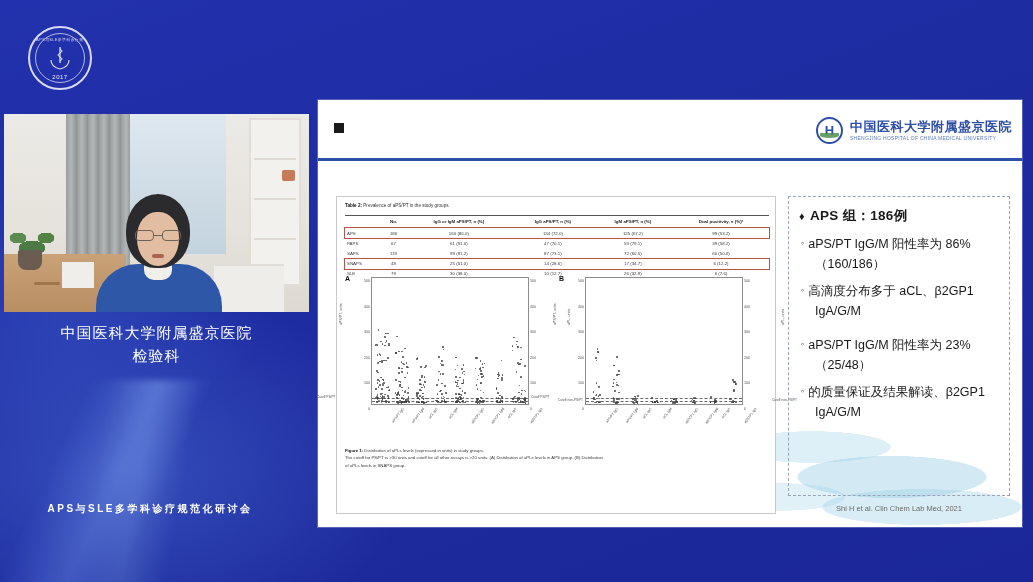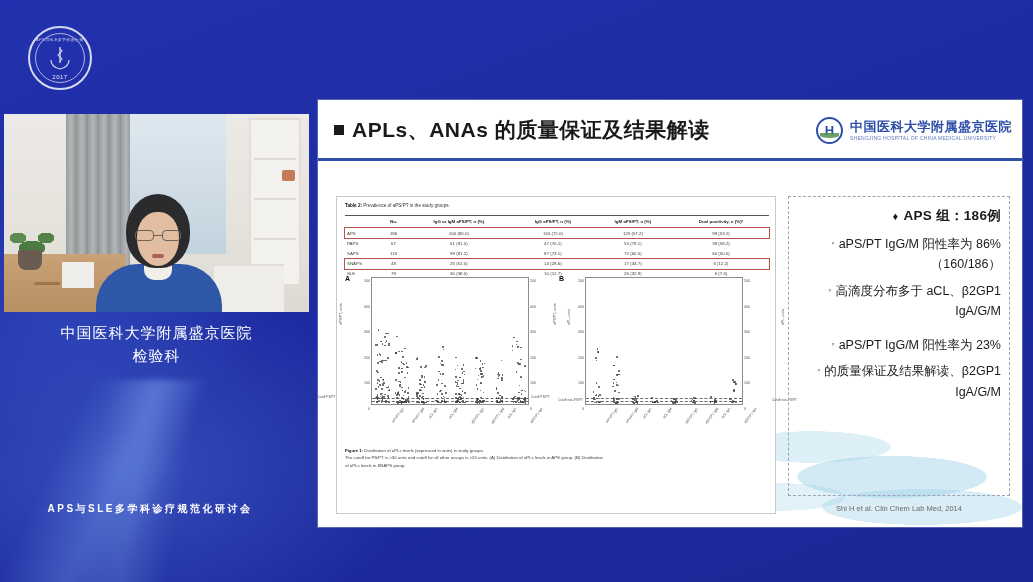--- a/index.html
+++ b/index.html
@@ -238,21 +238,21 @@
   #fig-caption {
     position:absolute; left:8px; top:250px; right:8px; font-size:4.3px; color:#3a3a3a; line-height:1.7;
   }
   #fig-caption b { color:#111; }
 
   
   #notes-panel {
     position:absolute; left: 470px; top: 96px; width: 222px; height: 300px;
     border: 1px dashed #9aa3b5; padding: 10px 8px 8px 10px;
   }
-  .note-group { margin-bottom: 14px; text-align: right; }
+  .note-group { margin-bottom: 14px; }
   .note-head { font-size:13.5px; font-weight:bold; color:#1a1a1a; margin-bottom:9px; letter-spacing:.3px; }
   .note-head .dia { display:inline-block; margin-right:5px; font-size:11px; }
   .note-item { font-size:12.5px; color:#1a1a1a; line-height:1.62; margin-bottom:6px; padding-left:2px; }
   .note-item .circ { color:#333; margin-right:4px; font-size:9px; vertical-align:2px; }
   .note-cont { display:block; padding-left:14px; }
   #citation {
     position:absolute; left:470px; top:404px; width:222px; text-align:center;
     font-size:7.5px; color:#6a6a6a;
   }
 </style>
@@ -312,21 +312,21 @@
 
 <div id="brand-block">
   <div id="brand-sub">APS与SLE多学科诊疗规范化研讨会</div>
 </div>
 
 <div id="slide">
   <div id="slide-watermark"></div>
 
   <div id="slide-header">
     <div id="slide-title">
-      <span class="bullet-sq"></span><span>APLs、ANAs 的质量保证及结果解读</span>
+      <span class="bullet-sq"></span>
     </div>
     <div id="hospital-logo">
       <div id="hospital-mark">
         <span class="inner-h">H</span>
         <span class="band"></span>
       </div>
       <div>
         <div id="hospital-text-cn">中国医科大学附属盛京医院</div>
         <div id="hospital-text-en">SHENGJING HOSPITAL OF CHINA MEDICAL UNIVERSITY</div>
       </div>
@@ -1029,18 +1029,18 @@
     </div>
   </div>
 
   <div id="notes-panel">
       <div class="note-group">
         <div class="note-head"><span class="dia">♦</span><span>APS 组：186例</span></div>
         <div class="note-item"><span class="circ">◦</span><span>aPS/PT IgG/M 阳性率为 86%</span><span class="note-cont">（160/186）</span></div>
         <div class="note-item"><span class="circ">◦</span><span>高滴度分布多于 aCL、β2GP1</span><span class="note-cont">IgA/G/M</span></div>
       </div>
       <div class="note-group">
-        <div class="note-item"><span class="circ">◦</span><span>aPS/PT IgG/M 阳性率为 23%</span></div>
+        <div class="note-item"><span class="circ">◦</span><span>aPS/PT IgG/M 阳性率为 23%</span><span class="note-cont">（25/48）</span></div>
         <div class="note-item"><span class="circ">◦</span><span>的质量保证及结果解读、β2GP1</span><span class="note-cont">IgA/G/M</span></div>
       </div>
     </div>
-  <div id="citation">Shi H et al. Clin Chem Lab Med, 2014</div>
+  <div id="citation">Shi H et al. Clin Chem Lab Med, 2021</div>
 </div>
 
 </body></html>

